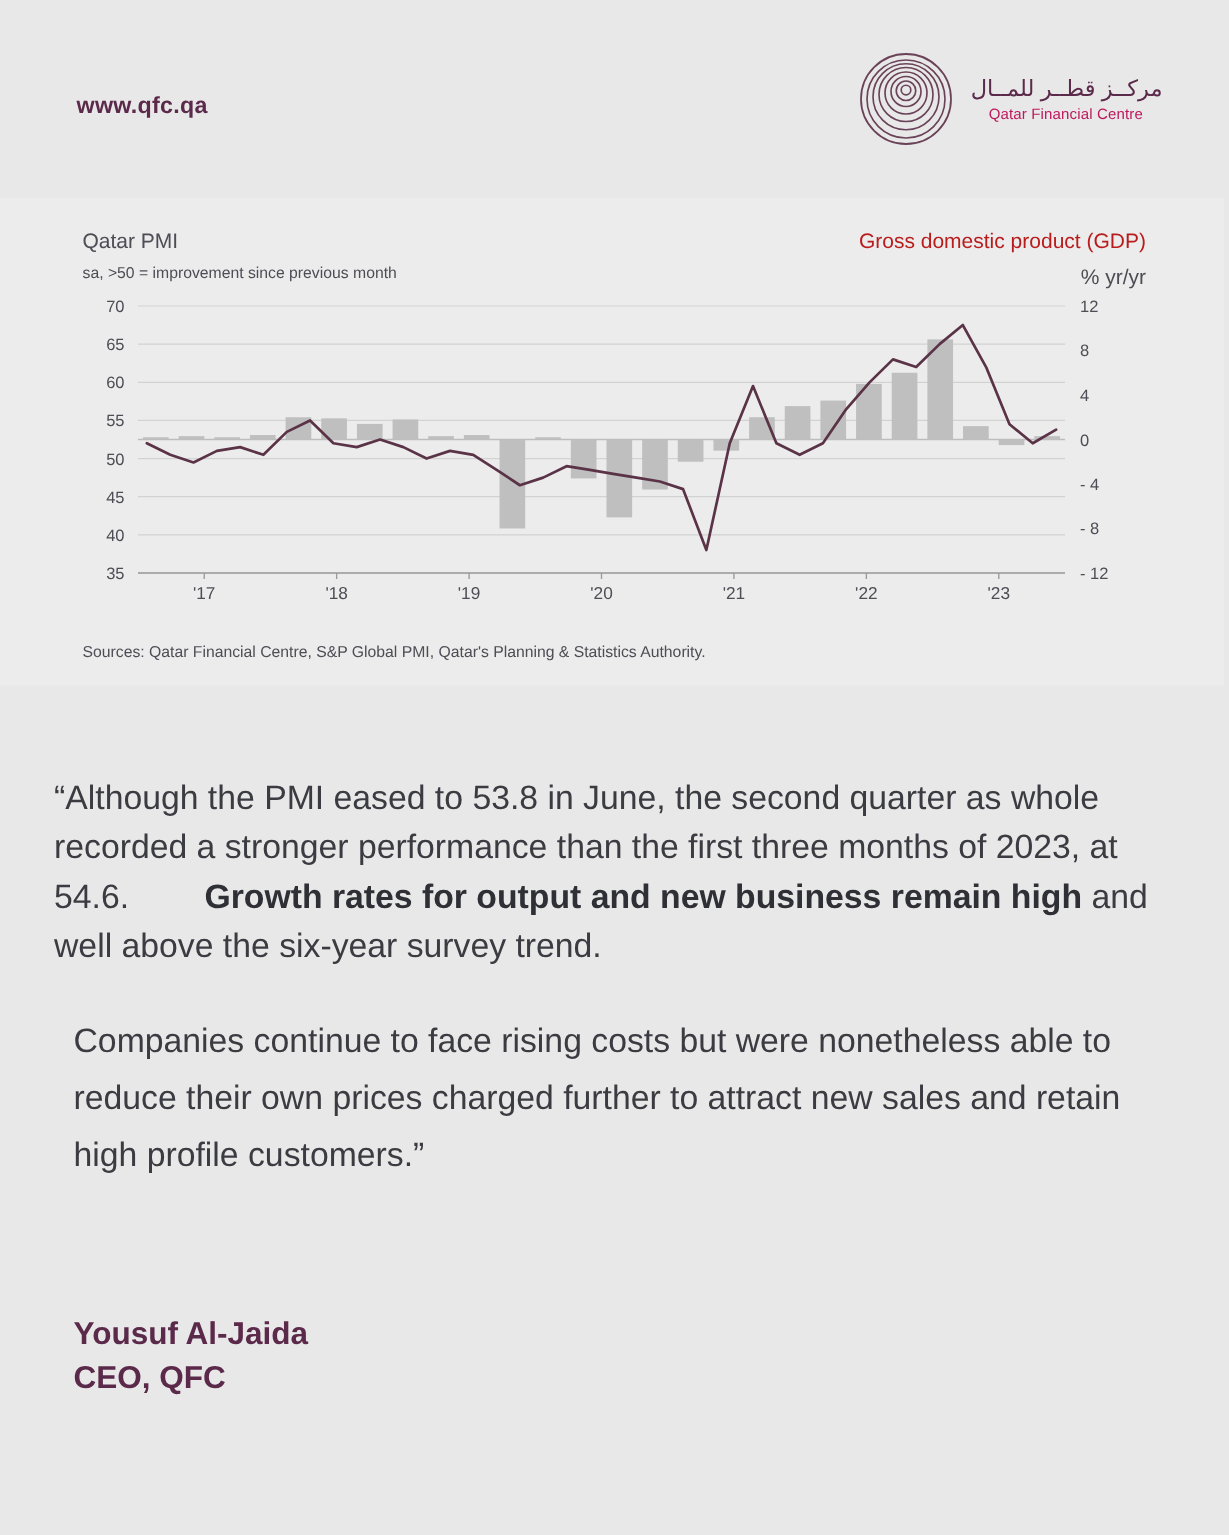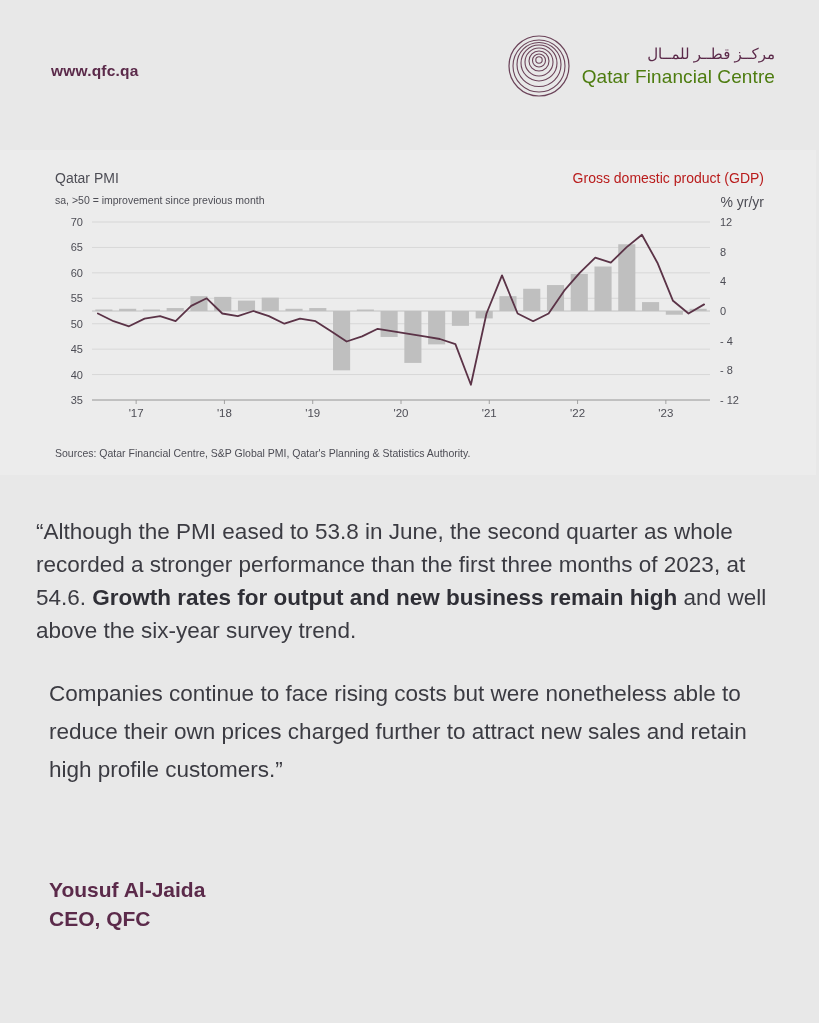--- a/index.html
+++ b/index.html
@@ -39,29 +39,30 @@
   #logo-mark { width: 62px; height: 62px; display: block; }
   #logo-text { display: flex; flex-direction: column; gap: 3px; }
   #logo-arabic {
     font-size: 15px;
     color: #5b2a4a;
     letter-spacing: 1px;
     text-align: right;
     direction: rtl;
   }
   #logo-latin {
-    font-size: 19px;
-    color: #4d7c0f;
+    font-size: 10px;
+    color: #be185d;
     letter-spacing: 0.1px;
+    margin-left: 12px;
   }
 
   
   #chart-panel {
     position: absolute;
-    left: 0; top: 150px;
+    left: 0; top: 132px;
     width: 816px; height: 325px;
     background: #ececec;
   }
   #chart-title-left {
     position: absolute; left: 55px; top: 20px;
     font-size: 14px; color: #4d4d55;
   }
   #chart-subtitle-left {
     position: absolute; left: 55px; top: 44px;
     font-size: 10.5px; color: #4d4d55;
@@ -85,21 +86,21 @@
     position: absolute;
     left: 36px; top: 515px;
     width: 748px;
   }
   #quote-text {
     font-size: 22.5px;
     line-height: 33px;
     color: #3b3b42;
     font-weight: 300;
   }
-  #quote-text .bold { font-weight: bold; color: #2f2f36; }
+  #quote-text .bold { font-weight: bold; color: #2f2f36; margin-left: 44px; }
   #quote-para2 {
     margin-top: 28px;
     font-size: 22.5px;
     line-height: 38px;
     color: #3b3b42;
     font-weight: 300;
     padding-left: 13px;
   }
   #attribution {
     position: absolute;

